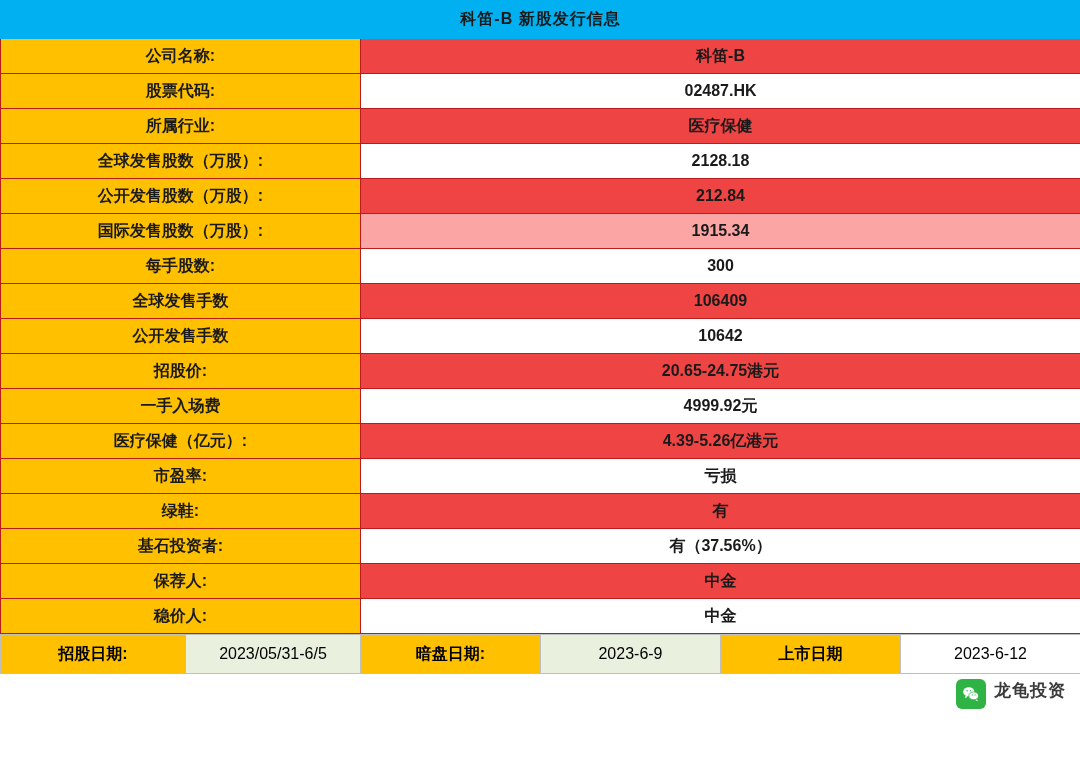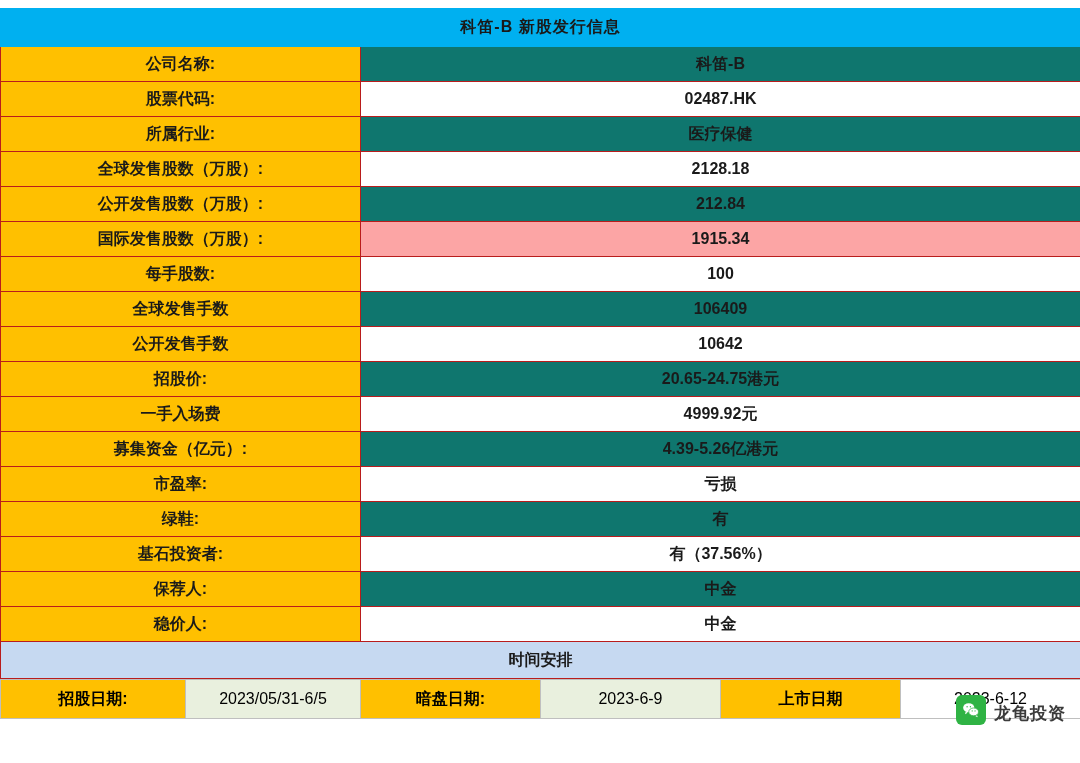--- a/index.html
+++ b/index.html
@@ -16,21 +16,20 @@
   .sheet {
     width: 1080px;
     height: 763px;
     position: relative;
     box-sizing: border-box;
   }
   table.main {
     width: 1080px;
     border-collapse: collapse;
     table-layout: fixed;
-    margin-top: 8px;
   }
   table.main td {
     border: 1px solid #b91c1c;
     height: 34px;
     font-size: 16px;
     text-align: center;
     vertical-align: middle;
     padding: 0;
     color: #1a1a1a;
     font-weight: bold;
@@ -45,21 +44,21 @@
     border: 1px solid #00b0f0 !important;
   }
   .label-cell {
     background: #ffc000;
     width: 360px;
     font-weight: bold;
     font-size: 16px;
     color: #000000;
   }
   .val-green {
-    background: #0f766e;
+    background: #ef4444;
     font-weight: normal;
   }
   .val-white {
     background: #ffffff;
     font-weight: normal;
   }
   .val-peach {
     background: #fca5a5;
     font-weight: normal;
   }
@@ -97,23 +96,23 @@
     font-weight: normal;
   }
   .tl-value-white {
     background: #ffffff;
     font-weight: normal;
   }
   
   .watermark {
     position: absolute;
     right: 8px;
-    bottom: 44px;
+    bottom: 52px;
     display: flex;
-    align-items: flex-end;
+    align-items: flex-start;
     gap: 8px;
     background: rgba(255,255,255,0.0);
     padding: 2px 6px;
   }
   .wm-badge {
     width: 30px;
     height: 30px;
     border-radius: 6px;
     background: #2fb344;
     display: flex;
@@ -163,40 +162,40 @@
       <tr>
         <td class="label-cell">公开发售股数（万股）:</td>
         <td class="val-green">212.84</td>
       </tr>
       <tr>
         <td class="label-cell">国际发售股数（万股）:</td>
         <td class="val-peach">1915.34</td>
       </tr>
       <tr>
         <td class="label-cell">每手股数:</td>
-        <td class="val-white">100</td>
+        <td class="val-white">300</td>
       </tr>
       <tr>
         <td class="label-cell">全球发售手数</td>
         <td class="val-green val-red-text">106409</td>
       </tr>
       <tr>
         <td class="label-cell">公开发售手数</td>
         <td class="val-white val-red-text">10642</td>
       </tr>
       <tr>
         <td class="label-cell">招股价:</td>
         <td class="val-green">20.65-24.75港元</td>
       </tr>
       <tr>
         <td class="label-cell">一手入场费</td>
         <td class="val-white">4999.92元</td>
       </tr>
       <tr>
-        <td class="label-cell">募集资金（亿元）:</td>
+        <td class="label-cell">医疗保健（亿元）:</td>
         <td class="val-green">4.39-5.26亿港元</td>
       </tr>
       <tr>
         <td class="label-cell">市盈率:</td>
         <td class="val-white">亏损</td>
       </tr>
       <tr>
         <td class="label-cell">绿鞋:</td>
         <td class="val-green">有</td>
       </tr>
@@ -206,23 +205,20 @@
       </tr>
       <tr>
         <td class="label-cell">保荐人:</td>
         <td class="val-green">中金</td>
       </tr>
       <tr>
         <td class="label-cell">稳价人:</td>
         <td class="val-white">中金</td>
       </tr>
 
-      <tr>
-        <td class="section-cell" colspan="2">时间安排</td>
-      </tr>
     </tbody>
   </table>
 
   <table class="timeline">
     <colgroup>
       <col style="width:185px">
       <col style="width:175px">
       <col style="width:180px">
       <col style="width:180px">
       <col style="width:180px">

